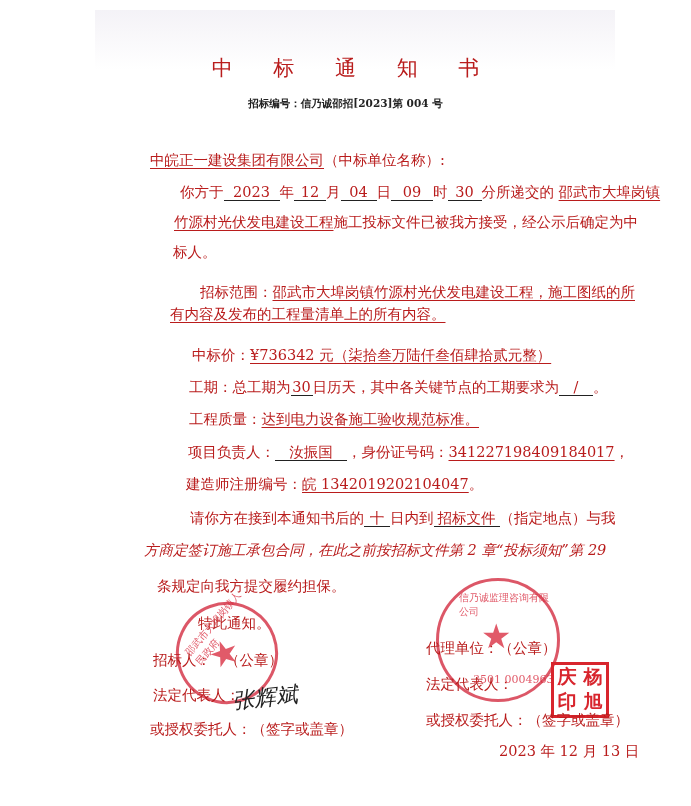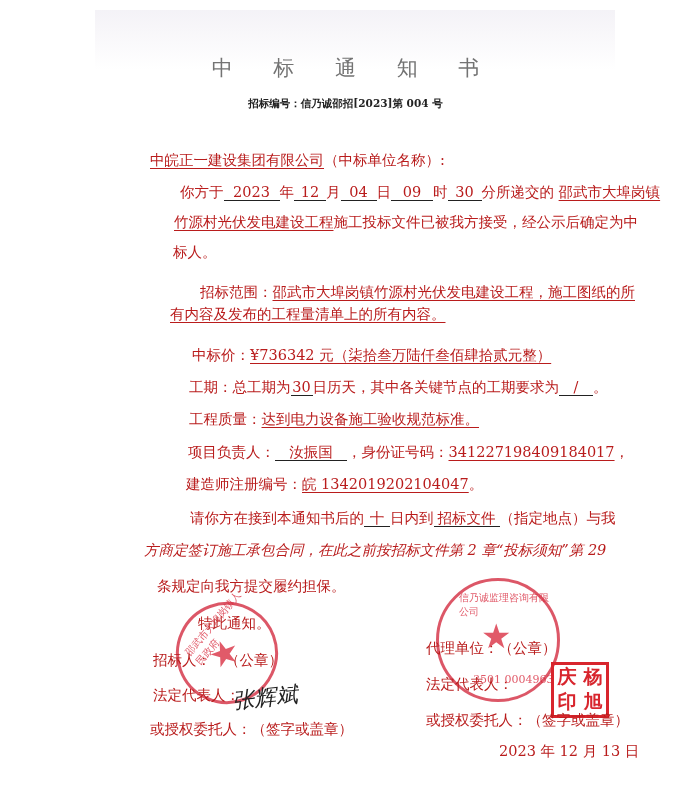--- a/index.html
+++ b/index.html
@@ -10,21 +10,21 @@
     color: #1a1a1a;
     position: relative;
   }
   .page { position: absolute; left: 0; top: 0; width: 691px; height: 806px; }
   .ghost {
     position: absolute; left: 95px; top: 10px; width: 520px; height: 60px;
     background: linear-gradient(180deg, rgba(235,232,240,0.55), rgba(255,255,255,0));
   }
   .title {
     position: absolute; top: 54px; left: 0; width: 691px; text-align: center;
-    font-size: 21px; letter-spacing: 17px; text-indent: 17px; font-weight: normal; color: #737373;
+    font-size: 21px; letter-spacing: 17px; text-indent: 17px; font-weight: normal; color: #b91c1c;
   }
   .bidno {
     position: absolute; top: 97px; left: 0; width: 691px; text-align: center;
     font-size: 10.5px; font-weight: bold; color: #222;
   }
   .line { position: absolute; font-size: 14.5px; white-space: nowrap; color: #b91c1c; }
   .u { text-decoration: underline; text-underline-offset: 3px; }
   .blank { display: inline-block; border-bottom: 1px solid #222; text-align: center; line-height: 16px; }
   .seal {
     position: absolute; border-radius: 50%; border: 3px solid rgba(210,40,60,0.78);

